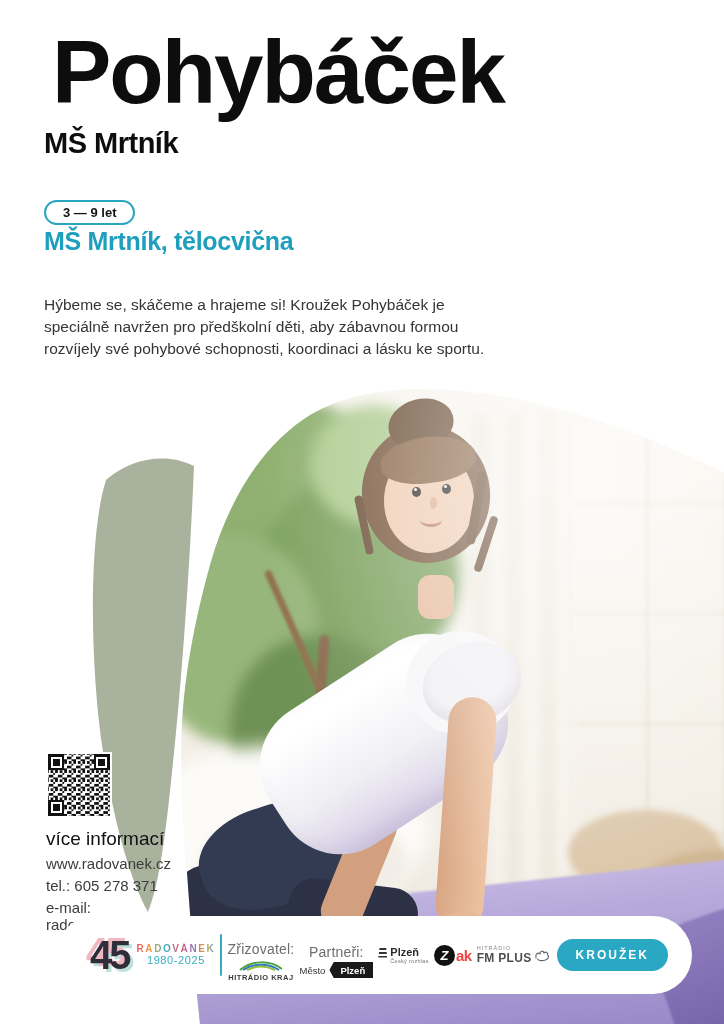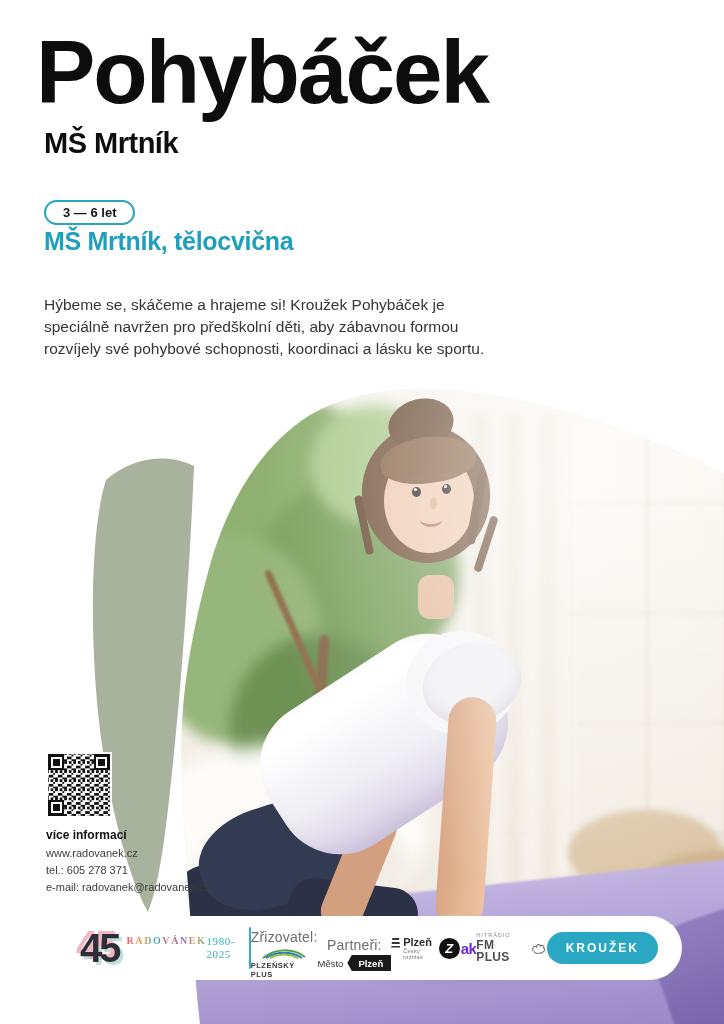--- a/index.html
+++ b/index.html
@@ -6,21 +6,21 @@
   body{
     width:724px;height:1024px;position:relative;overflow:hidden;
     background:#ffffff;
     font-family:"Liberation Sans", sans-serif;
     -webkit-font-smoothing:antialiased;
   }
   .abs{position:absolute;}
 
   
   .title{
-    left:36px;top:28px;width:600px;
+    left:52px;top:28px;width:600px;
     font-size:89px;font-weight:bold;letter-spacing:-2px;color:#0d0d0d;line-height:1.0;
   }
   .subtitle{
     left:44px;top:127px;font-size:29px;font-weight:bold;color:#0d0d0d;letter-spacing:-0.5px;
   }
   .age-badge{
     left:44px;top:200px;
     border:2.5px solid #29a5c0;border-radius:14px;
     padding:3px 17px;font-size:13px;font-weight:bold;color:#141414;
     display:inline-block;background:#fff;
@@ -125,38 +125,38 @@
   .mouth{left:250px;top:128px;width:22px;height:11px;border-bottom:3px solid #bb7f6d;border-radius:0 0 50% 50%;}
   .photo-light{
     left:0;top:0;width:554px;height:639px;
     background:radial-gradient(ellipse at 72% 14%, rgba(255,255,255,0.6) 0%, rgba(255,255,255,0) 55%);
     pointer-events:none;
   }
 
   
   .contact{left:46px;top:752px;width:220px;}
   .qr{width:66px;height:66px;display:block;}
-  .contact-heading{margin-top:10px;font-size:12px;font-weight:bold;color:#111;}
-  .contact-line{margin-top:5px;font-size:11px;color:#3c3c3c;}
+  .contact-heading{margin-top:10px;font-size:19px;font-weight:normal;color:#111;}
+  .contact-line{margin-top:5px;font-size:15px;color:#3c3c3c;}
 
   
   .footer-pill{
-    left:46px;top:916px;width:636px;height:64px;background:#ffffff;border-radius:39px;
+    left:56px;top:916px;width:636px;height:78px;background:#ffffff;border-radius:39px;
     display:flex;align-items:center;
     padding:0 24px 0 34px;box-sizing:border-box;
     justify-content:space-between;
   }
   .f-item{display:flex;flex-direction:column;align-items:center;gap:2px;}
   .f-label{font-size:14px;color:#6d6d6d;letter-spacing:.2px;margin-top:12px;}
   .brand45{display:flex;align-items:center;gap:8px;}
   .num45{
     font-size:40px;font-weight:bold;color:#2e2e38;letter-spacing:-3px;line-height:1;
     text-shadow:-4px -3px 0 #f2b6c0, 3px 3px 0 #bfe0da;
   }
-  .brand-col{display:flex;flex-direction:row;line-height:1.15;font-family:Liberation Serif, serif;}
+  .brand-col{display:flex;flex-direction:column;line-height:1.15;}
   .brand-name{
     font-size:10px;font-weight:bold;letter-spacing:1.6px;
     background:linear-gradient(90deg,#e8566f 0%,#f0a13c 18%,#35aec1 36%,#e8566f 54%,#8a6fb8 72%,#f0a13c 88%,#35aec1 100%);
     -webkit-background-clip:text;background-clip:text;color:transparent;
   }
   .brand-years{font-size:11px;color:#35aec1;letter-spacing:.6px;align-self:center;}
   .f-divider{width:2px;height:42px;background:#35aec1;border-radius:1px;}
   .kraj-name{font-size:7.5px;font-weight:bold;color:#3a3a3a;letter-spacing:.5px;}
   .mesto-row{display:flex;align-items:center;gap:4px;}
   .mesto-prefix{font-size:9.5px;font-weight:normal;color:#333;}
@@ -169,38 +169,38 @@
   .rozhlas-row{display:flex;align-items:center;gap:3px;}
   .rozhlas-bars{width:9px;height:11px;background:repeating-linear-gradient(0deg,#333 0 2px,transparent 2px 4px);clip-path:polygon(15% 0,85% 0,100% 100%,0 100%);}
   .rozhlas-name{font-size:11px;font-weight:bold;color:#2b2b2b;}
   .rozhlas-sub{font-size:5.5px;color:#777;margin-left:12px;letter-spacing:.3px;}
   .zak{display:flex;align-items:center;gap:1px;}
   .zak-circle{
     width:21px;height:21px;border-radius:50%;background:#111;color:#fff;
     display:flex;align-items:center;justify-content:center;
     font-size:13px;font-weight:bold;font-style:italic;
   }
-  .zak-rest{font-size:15px;font-weight:bold;color:#6d28d9;letter-spacing:-0.5px;}
+  .zak-rest{font-size:15px;font-weight:bold;color:#ef4444;letter-spacing:-0.5px;}
   .fmplus{display:flex;align-items:center;gap:3px;}
   .fm-col{display:flex;flex-direction:column;align-items:flex-start;line-height:1;}
   .fm-top{font-size:5.5px;color:#8a8a8a;letter-spacing:1px;}
   .fm-name{font-size:12px;font-weight:bold;color:#4f4f4f;letter-spacing:.3px;}
   .cta-pill{
     background:#2aa7c2;color:#ffffff;border:none;border-radius:17px;
     font-family:"Liberation Sans",sans-serif;
     font-size:12px;font-weight:bold;letter-spacing:2px;
     padding:9px 19px;cursor:pointer;
   }
 </style>
 </head>
 <body>
 
 <div class="abs title">Pohybáček</div>
 <div class="abs subtitle">MŠ Mrtník</div>
-<div class="abs age-badge">3 — 6 let</div>
+<div class="abs age-badge">3 — 9 let</div>
 <div class="abs teal-heading">
   <div>MŠ Mrtník, tělocvična</div>
 </div>
 <div class="abs description">Hýbeme se, skáčeme a hrajeme si! Kroužek Pohybáček je speciálně navržen pro předškolní děti, aby zábavnou formou rozvíjely své pohybové schopnosti, koordinaci a lásku ke sportu.</div>
 
 <div class="abs sage-blob"></div>
 
 <div class="abs photo">
   <div class="ph window"></div>
   <div class="ph curtain"></div>
@@ -288,21 +288,21 @@
 
   <div class="f-divider"></div>
 
   <div class="f-item">
     <span class="f-label">Zřizovatel:</span>
     <svg width="46" height="12" viewBox="0 0 46 12" fill="none" stroke-width="2">
       <path d="M2 11 C14 1 32 1 44 10" stroke="#4ea23e"></path>
       <path d="M5 11 C16 4 30 4 41 11" stroke="#2f79bd"></path>
       <path d="M9 11 C18 6.5 28 6.5 37 11" stroke="#93c13d"></path>
     </svg>
-    <span class="kraj-name">PLZEŇSKÝ PLUS</span>
+    <span class="kraj-name">HITRÁDIO KRAJ</span>
   </div>
 
   <div class="f-item">
     <span class="f-label">Partneři:</span>
     <div class="mesto-row">
       <span class="mesto-prefix">Město</span>
       <span class="mesto-tag">Plzeň</span>
     </div>
   </div>
 

